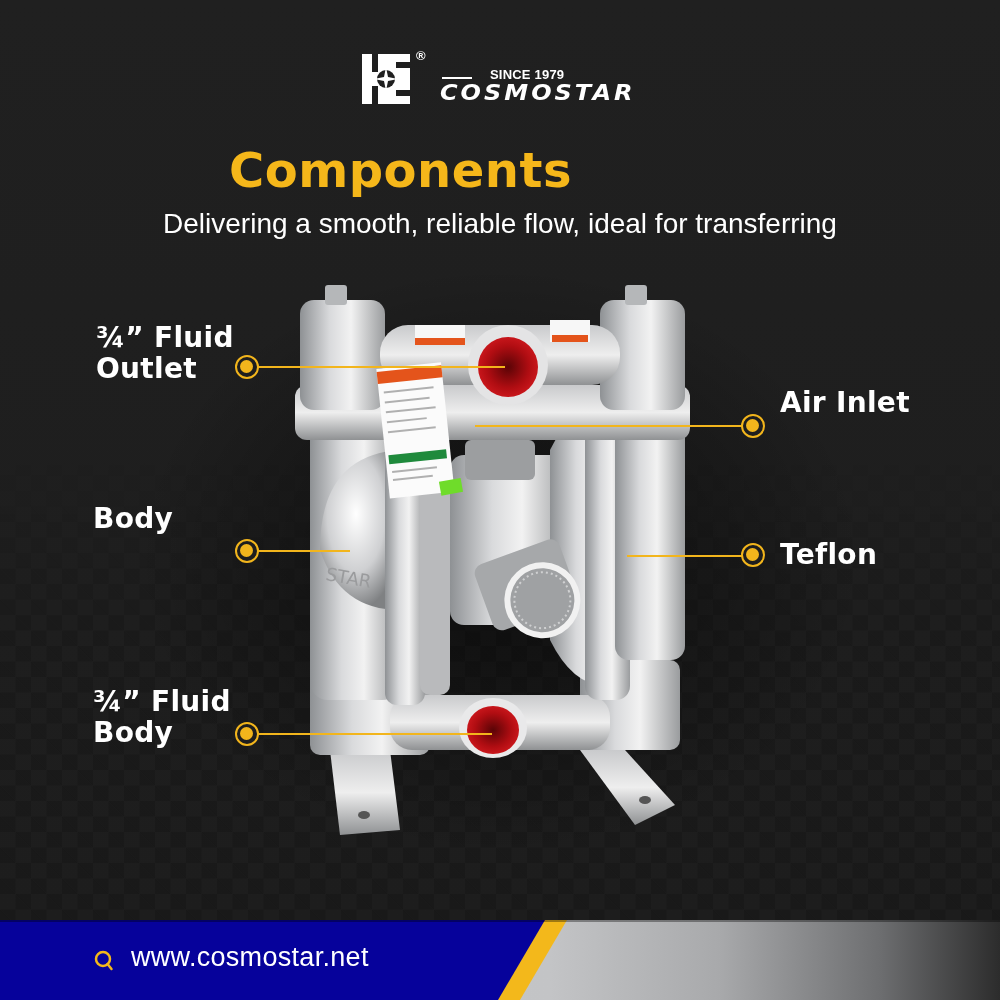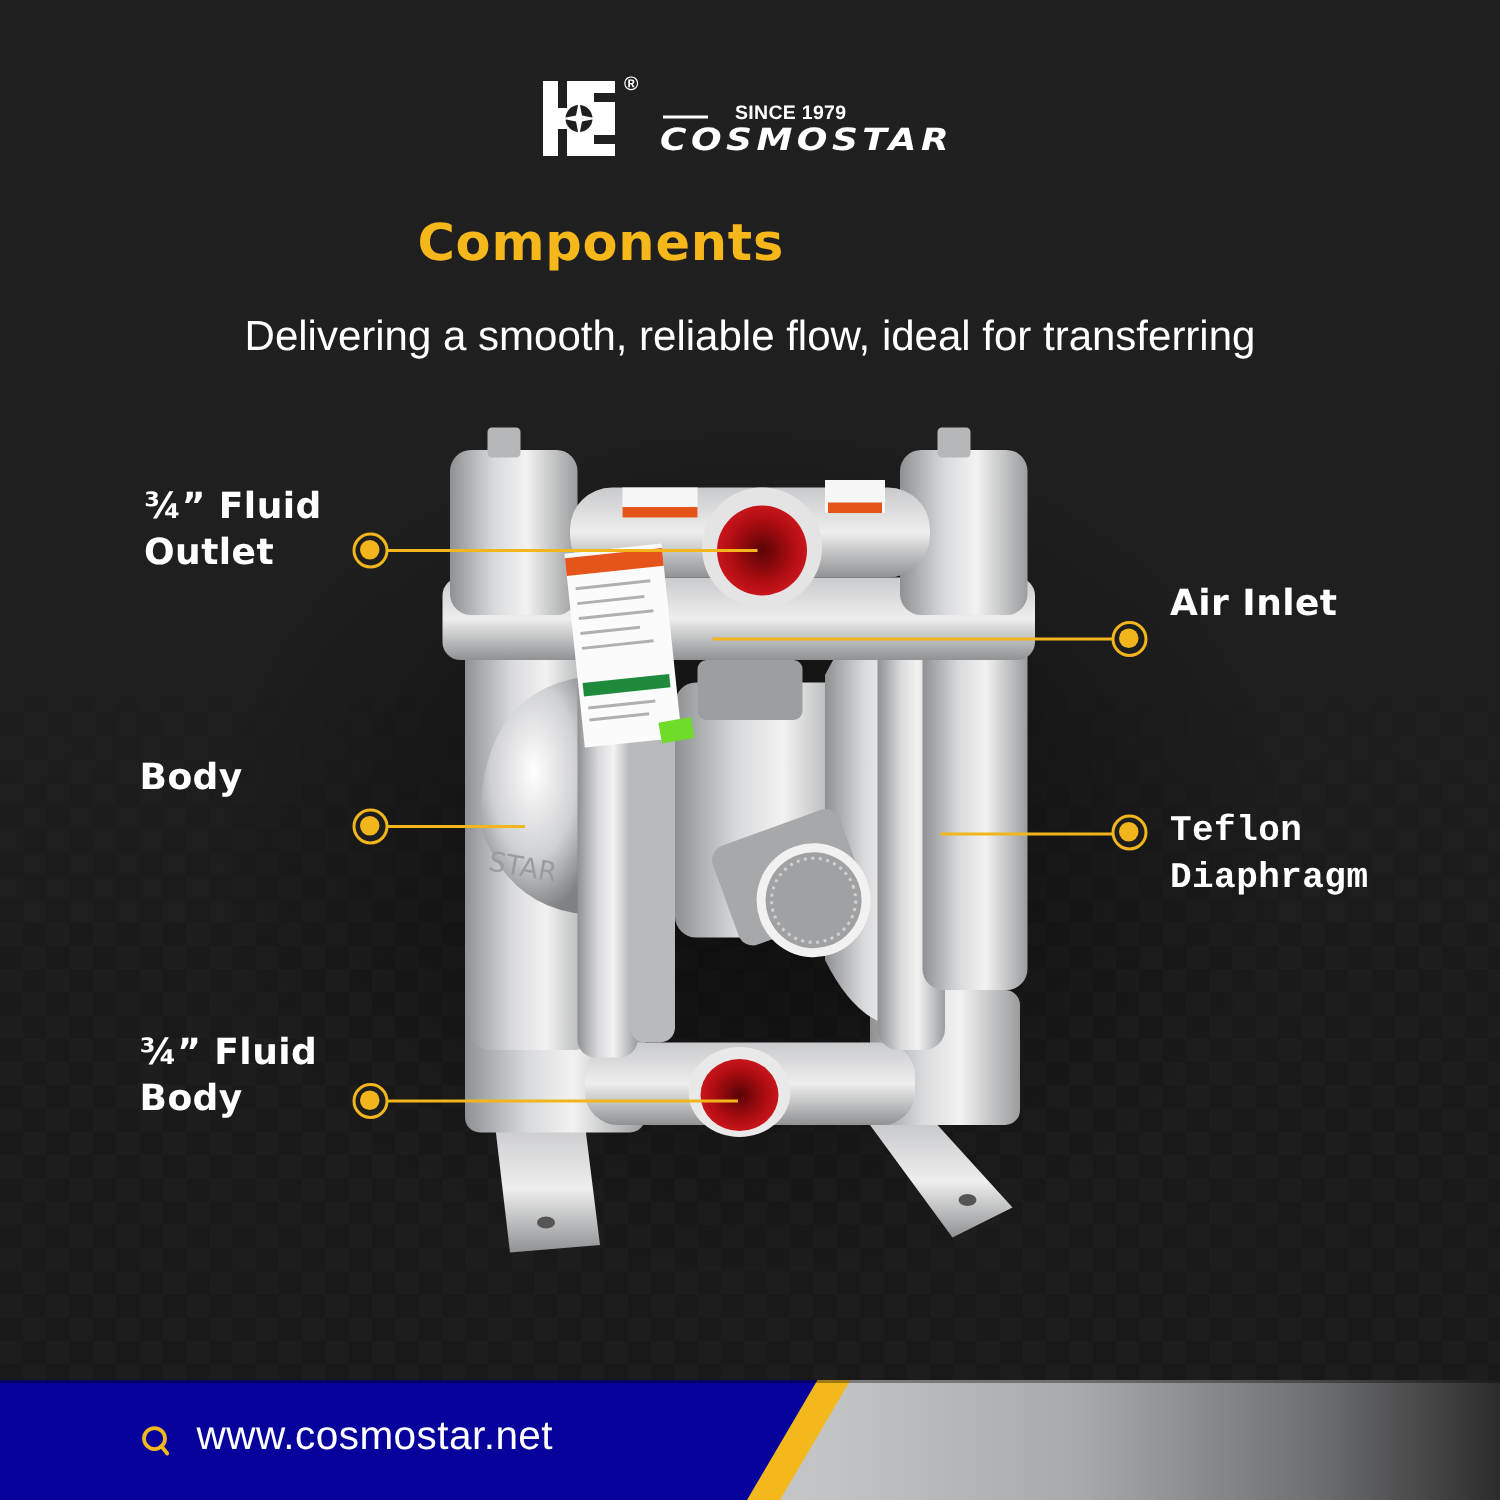--- a/index.html
+++ b/index.html
@@ -27,32 +27,32 @@
   
   .logo { position:absolute; left:362px; top:52px; width:280px; height:56px; }
   .logo-mark { position:absolute; left:0; top:2px; width:48px; height:50px; }
   .logo-reg { position:absolute; left:54px; top:-4px; color:#fff; font-size:13px; font-weight:bold; }
   .logo-since-line { position:absolute; left:80px; top:25px; width:30px; height:2px; background:#fff; }
   .logo-since { position:absolute; left:128px; top:15px; color:#fff; font-size:13px; font-weight:bold; letter-spacing:0.2px; }
   .logo-word { position:absolute; left:78px; top:29px; color:#fff; font-size:24px; font-weight:bold; font-style:italic; letter-spacing:3px; transform:scaleY(0.85); transform-origin:left top; font-family:"DejaVu Sans", sans-serif; }
 
   .title {
     position:absolute; left:0; top:142px; width:801px; text-align:center;
-    color:#f5b71a; font-size:34px; font-weight:bold; font-family:"DejaVu Sans", sans-serif;
+    color:#f5b71a; font-size:48px; font-weight:bold; font-family:"DejaVu Sans", sans-serif;
     letter-spacing:0.5px;
   }
   .subtitle {
     position:absolute; left:0; top:208px; width:1000px; text-align:center;
     color:#ffffff; font-size:28px; font-family:"Liberation Sans", sans-serif;
   }
 
   .pump { position:absolute; left:280px; top:280px; width:420px; height:580px; }
 
   .label {
-    position:absolute; color:#ffffff; font-weight:bold; font-size:24px; line-height:31px;
+    position:absolute; color:#ffffff; font-weight:bold; font-size:28px; line-height:31px;
     font-family:"DejaVu Sans", sans-serif; letter-spacing:0.3px;
   }
   .callout-line { position:absolute; height:2px; background:#f2b51c; }
   .callout-dot {
     position:absolute; width:24px; height:24px; border-radius:50%;
     border:2.5px solid #f2b51c; background:#1e1e1e;
   }
   .callout-dot::after {
     content:""; position:absolute; left:3px; top:3px; width:13px; height:13px; border-radius:50%;
     background:#f2b51c;
@@ -210,23 +210,22 @@
 
 <div>
   <div class="label" style="left:93px; top:503px;">
       <div>Body</div>
   </div>
   <div class="callout-line" style="left:258px; top:550px; width:92px;"></div>
   <div class="callout-dot" style="left:235px; top:539px;"></div>
 </div>
 
 <div>
-  <div class="label" style="left:780px; top:539px;font-family:Liberation Mono, monospace;">
+  <div class="label" style="left:780px; top:539px;">
     <div>Teflon</div>
-      <div>Diaphragm</div>
   </div>
   <div class="callout-line" style="left:627px; top:555px; width:116px;"></div>
   <div class="callout-dot" style="left:741px; top:543px;"></div>
 </div>
 
 <div>
   <div class="label" style="left:93px; top:686px;">
     <div>¾” Fluid</div>
       <div>Body</div>
   </div>

